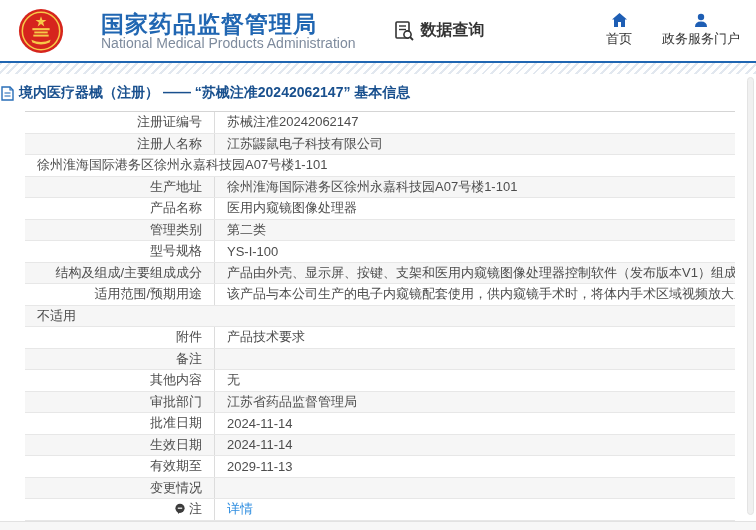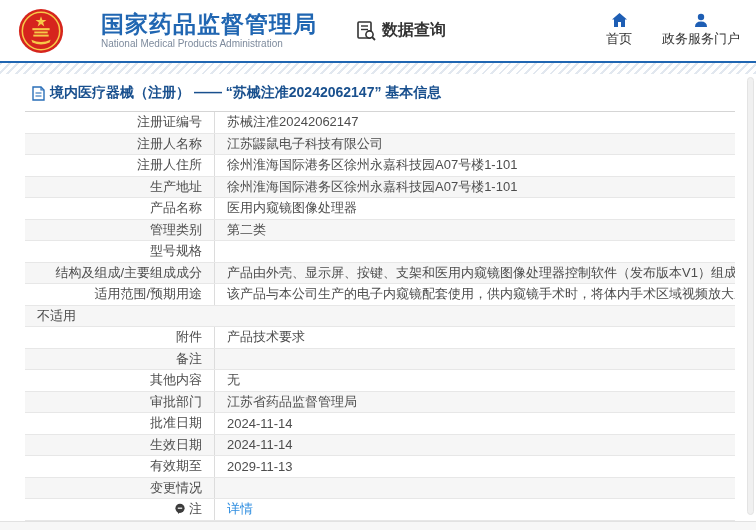--- a/index.html
+++ b/index.html
@@ -7,34 +7,34 @@
     font-family:"Liberation Sans","DejaVu Sans",sans-serif; }
   body { position:relative; }
 
   
   .header { height:63px; background:#fff; border-bottom:2px solid #2066b2;
     display:flex; align-items:center; }
   .logo-group { display:flex; align-items:center; margin-left:18px; cursor:pointer;gap:28px; }
   .emblem { width:46px; height:46px; flex:0 0 auto; }
   .logo-text { margin-left:9px; }
   .logo-cn { font-size:23px; font-weight:bold; color:#2066b2; letter-spacing:1px; line-height:26px; }
-  .logo-en { font-size:10px; color:#7e8b9d; line-height:13px; }
+  .logo-en { font-size:14px; color:#7e8b9d; line-height:13px; }
   .data-query { display:flex; align-items:center; margin-left:38px; cursor:pointer; }
   .data-query .dq-label { font-size:16px; font-weight:600; color:#333; margin-left:5px; }
   .header-spacer { flex:1; }
   .top-nav { display:flex; align-items:center; margin-right:16px; gap:30px; }
   .nav-item { display:flex; flex-direction:column; align-items:center; cursor:pointer;text-align:right; }
   .nav-item .nav-label { font-size:13px; color:#333; margin-top:3px; }
 
   
   .stripe-band { height:11px; background:repeating-linear-gradient(
       135deg, rgba(190,203,220,0.45) 0 2px, rgba(255,255,255,0) 2px 6px); }
 
   
-  .title-bar { padding:10px 0 9px 32px; display:flex; align-items:center; }
+  .title-bar { padding:10px 0 9px 1px; display:flex; align-items:center; }
   .title-bar .page-title { font-size:14px; font-weight:bold; color:#19508e; margin-left:5px; white-space:nowrap; }
 
   
   .info-table { margin:0 21px 0 25px; border-top:1px solid #d5d5d5; }
   .tr { display:flex; align-items:center; min-height:21.5px; border-bottom:1px solid #e7e7e7; background:#fff; }
   .tr:nth-child(even) { background:#f6f6f6; }
   .th { width:190px; flex:0 0 190px; text-align:right; padding-right:12px;
     font-size:13px; color:#4d4d4d; border-right:1px solid #dcdcdc; align-self:stretch;
     display:flex; align-items:center; justify-content:flex-end; white-space:nowrap; }
   .td { flex:1; padding-left:12px; font-size:13px; color:#4d4d4d; white-space:nowrap; overflow:hidden; }
@@ -112,37 +112,37 @@
 <div class="info-table">
   <div class="tr">
       <div class="th">注册证编号</div>
       <div class="td">苏械注准20242062147</div>
     </div>
   <div class="tr">
       <div class="th">注册人名称</div>
       <div class="td">江苏鼹鼠电子科技有限公司</div>
     </div>
   <div class="tr">
-      <div class="th">注册人住所</div>
       <div class="td">徐州淮海国际港务区徐州永嘉科技园A07号楼1-101</div>
     </div>
   <div class="tr">
       <div class="th">生产地址</div>
       <div class="td">徐州淮海国际港务区徐州永嘉科技园A07号楼1-101</div>
     </div>
   <div class="tr">
       <div class="th">产品名称</div>
       <div class="td">医用内窥镜图像处理器</div>
     </div>
   <div class="tr">
       <div class="th">管理类别</div>
       <div class="td">第二类</div>
     </div>
   <div class="tr">
       <div class="th">型号规格</div>
+      <div class="td">YS-I-100</div>
     </div>
   <div class="tr">
       <div class="th">结构及组成/主要组成成分</div>
       <div class="td">产品由外壳、显示屏、按键、支架和医用内窥镜图像处理器控制软件（发布版本V1）组成。</div>
     </div>
   <div class="tr">
       <div class="th">适用范围/预期用途</div>
       <div class="td">该产品与本公司生产的电子内窥镜配套使用，供内窥镜手术时，将体内手术区域视频放大成像。</div>
     </div>
   <div class="tr">

